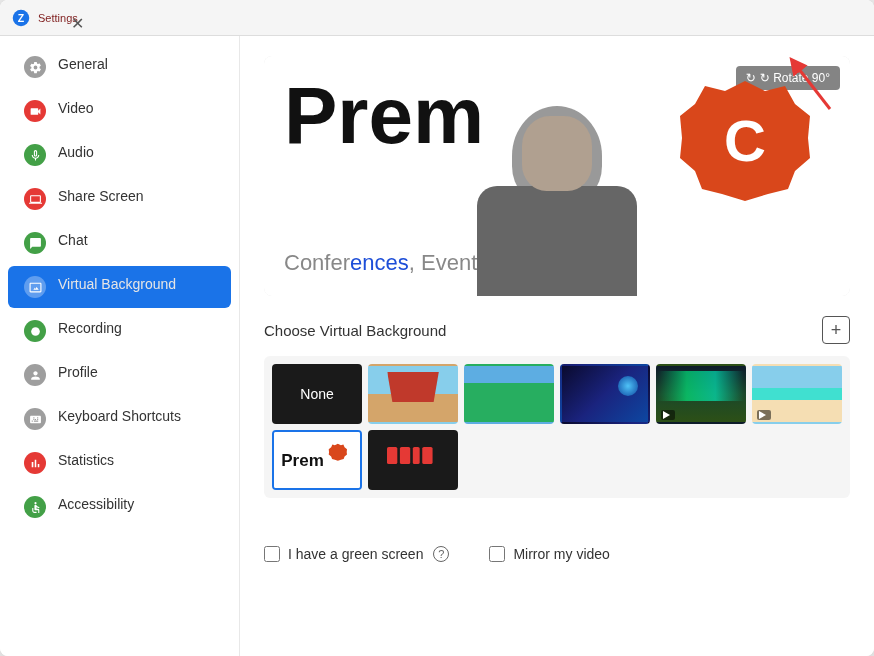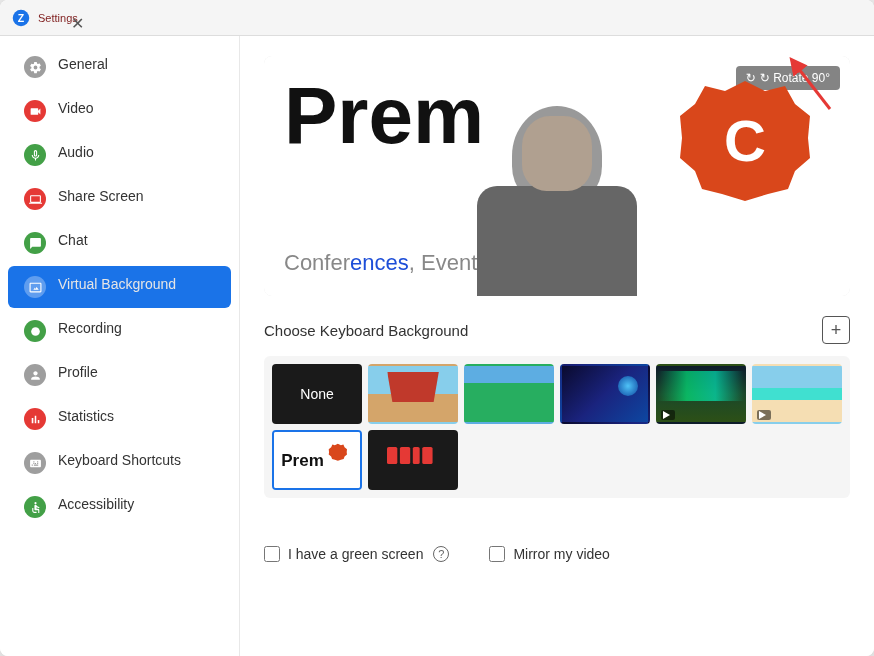--- a/index.html
+++ b/index.html
@@ -384,35 +384,35 @@
       <div class="sidebar-item">
         <div class="sidebar-icon icon-profile">
           <svg width="13" height="13" viewBox="0 0 24 24" fill="white">
               <path d="M12 12c2.21 0 4-1.79 4-4s-1.79-4-4-4-4 1.79-4 4 1.79 4 4 4zm0 2c-2.67 0-8 1.34-8 4v2h16v-2c0-2.66-5.33-4-8-4z"></path>
             </svg>
         </div>
         <span class="sidebar-label">Profile</span>
       </div>
 
       <div class="sidebar-item">
+        <div class="sidebar-icon icon-keyboard">
+          <svg width="13" height="13" viewBox="0 0 24 24" fill="white">
+              <path d="M20 5H4c-1.1 0-2 .9-2 2v10c0 1.1.9 2 2 2h16c1.1 0 2-.9 2-2V7c0-1.1-.9-2-2-2zm-9 3h2v2h-2V8zm0 3h2v2h-2v-2zM8 8h2v2H8V8zm0 3h2v2H8v-2zm-1 5H5v-2h2v2zm10 0H9v-2h8v2zm0-3h-2v-2h2v2zm0-3h-2V8h2v2zm-4 0h-2V8h2v2z"></path>
+            </svg>
+        </div>
+        <span class="sidebar-label">Keyboard Shortcuts</span>
+      </div>
+
+      <div class="sidebar-item">
         <div class="sidebar-icon icon-stats">
           <svg width="13" height="13" viewBox="0 0 24 24" fill="white">
               <path d="M5 9.2h3V19H5V9.2zM10.6 5h2.8v14h-2.8V5zm5.6 8H19v6h-2.8v-6z"></path>
             </svg>
         </div>
         <span class="sidebar-label">Statistics</span>
-      </div>
-
-      <div class="sidebar-item">
-        <div class="sidebar-icon icon-keyboard">
-          <svg width="13" height="13" viewBox="0 0 24 24" fill="white">
-              <path d="M20 5H4c-1.1 0-2 .9-2 2v10c0 1.1.9 2 2 2h16c1.1 0 2-.9 2-2V7c0-1.1-.9-2-2-2zm-9 3h2v2h-2V8zm0 3h2v2h-2v-2zM8 8h2v2H8V8zm0 3h2v2H8v-2zm-1 5H5v-2h2v2zm10 0H9v-2h8v2zm0-3h-2v-2h2v2zm0-3h-2V8h2v2zm-4 0h-2V8h2v2z"></path>
-            </svg>
-        </div>
-        <span class="sidebar-label">Keyboard Shortcuts</span>
       </div>
 
       <div class="sidebar-item">
         <div class="sidebar-icon icon-accessibility">
           <svg width="13" height="13" viewBox="0 0 24 24" fill="white">
               <circle cx="12" cy="4" r="2"></circle>
               <path d="M19 13v-2c-1.54.02-3.09-.75-4.07-1.83l-1.29-1.43c-.17-.19-.38-.34-.61-.45-.01 0-.01-.01-.02-.01H13c-.35-.2-.75-.3-1.19-.26C10.76 7.11 10 8.04 10 9.09V15c0 1.1.9 2 2 2h5v5h2v-5.5c0-1.1-.9-2-2-2h-3v-3.45c1.29 1.07 3.25 1.94 5 1.95zm-9 7c-1.1 0-2-.9-2-2v-5H6v5c0 2.21 1.79 4 4 4h4v-2h-4z"></path>
             </svg>
         </div>
         <span class="sidebar-label">Accessibility</span>
@@ -457,21 +457,21 @@
               <marker id="arrowhead" markerWidth="6" markerHeight="6" refX="3" refY="3" orient="auto">
                 <polygon points="0 0, 6 3, 0 6" fill="#e53935"></polygon>
               </marker>
             </defs>
             <line x1="50" y1="55" x2="15" y2="10" stroke="#e53935" stroke-width="3" marker-end="url(#arrowhead)"></line>
           </svg>
         </div>
       </div>
 
       <div class="section-header">
-        <span class="section-title">Choose Keyboard Background</span>
+        <span class="section-title">Choose Virtual Background</span>
         <div class="add-btn">
           <span>+</span>
         </div>
       </div>
 
       <div class="thumbnails-grid">
 
         <div class="thumb thumb-none">
           <span style="font-size:14px; color:white;">None</span>
         </div>

